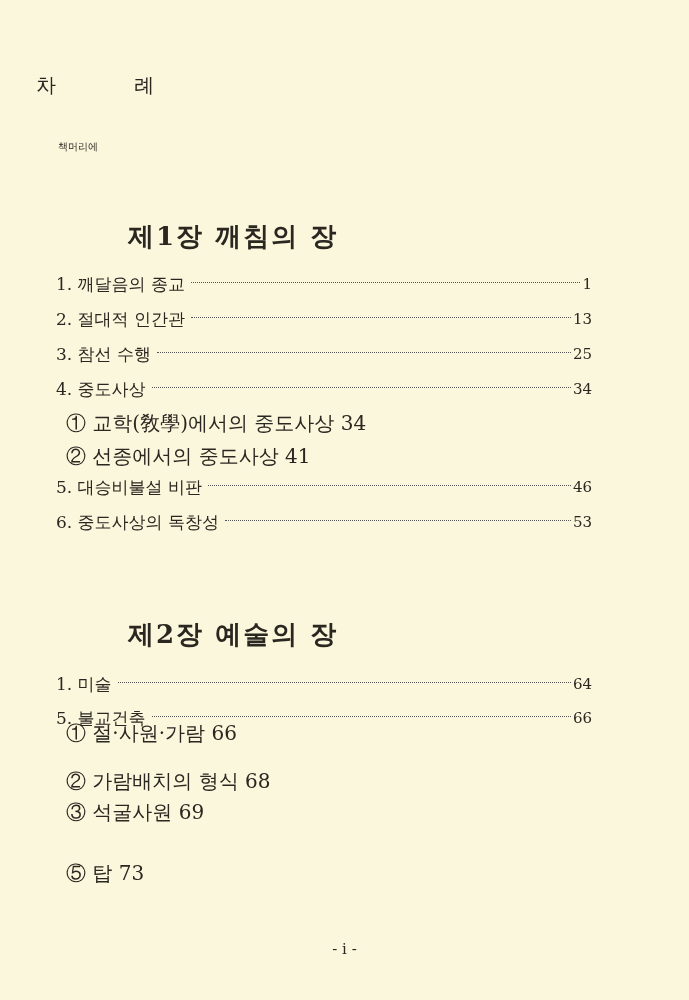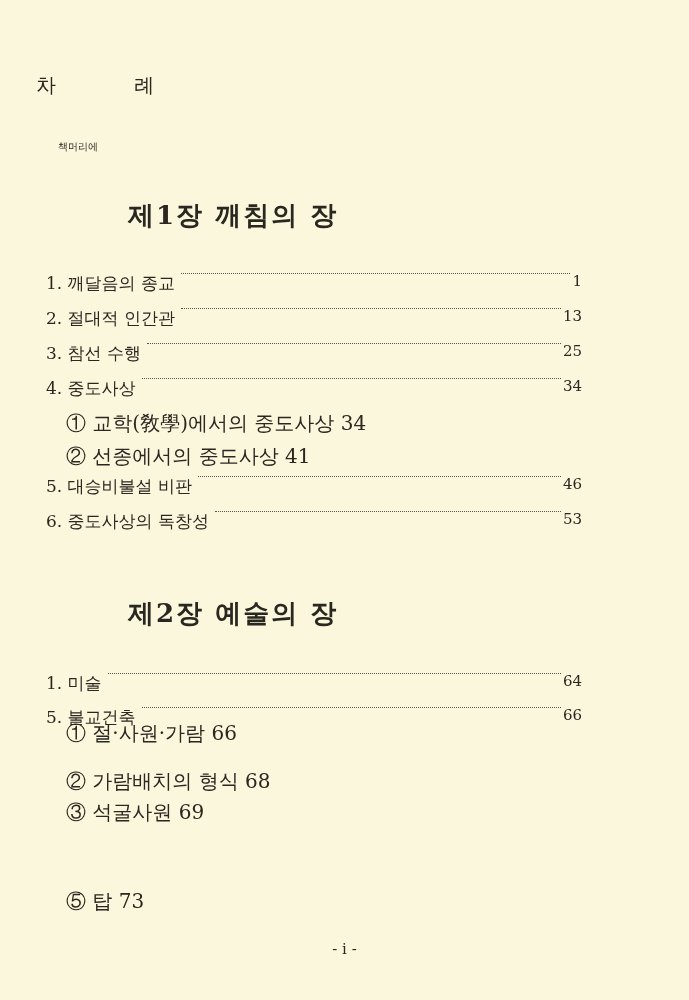--- a/index.html
+++ b/index.html
@@ -17,24 +17,25 @@
     font-family:"DejaVu Sans", sans-serif;
   }
   .preface {
     position:absolute; left:58px; top:140px; font-size:10px;
     font-family:"DejaVu Sans", sans-serif;
   }
   .chapter {
     position:absolute; left:128px; font-size:26px; font-weight:bold;
     letter-spacing:2px;
     font-family:"DejaVu Serif", serif;
+    margin-top:21px;
   }
   .entry {
-    position:absolute; left:46px; width:536px; height:24px;
-    display:flex; align-items:flex-start; font-size:17px;
+    position:absolute; left:56px; width:536px; height:24px;
+    display:flex; align-items:center; font-size:17px;
   }
   .entry .label { white-space:nowrap; padding-right:6px; }
   .entry .leader {
     flex:1; border-bottom:1.5px dotted #555; margin-bottom:5px; height:1px;
   }
   .entry .pg { padding-left:2px; font-size:15px; }
   .sub {
     position:absolute; left:66px; font-size:20px; white-space:nowrap;
   }
   .footer {
@@ -92,16 +93,16 @@
     <span class="pg">64</span>
   </div>
   <div class="entry" style="top:706px">
     <span class="label">5. 불교건축</span>
     <span class="leader"></span>
     <span class="pg">66</span>
   </div>
   <div class="sub" style="top:720px">① 절·사원·가람 66</div>
   <div class="sub" style="top:768px">② 가람배치의 형식 68</div>
   <div class="sub" style="top:799px">③ 석굴사원 69</div>
-  <div class="sub" style="top:888px">⑤ 탑 73</div>
+  <div class="sub" style="top:860px">⑤ 탑 73</div>
 
   <div class="footer">- i -</div>
 </div>
 
 </body></html>

